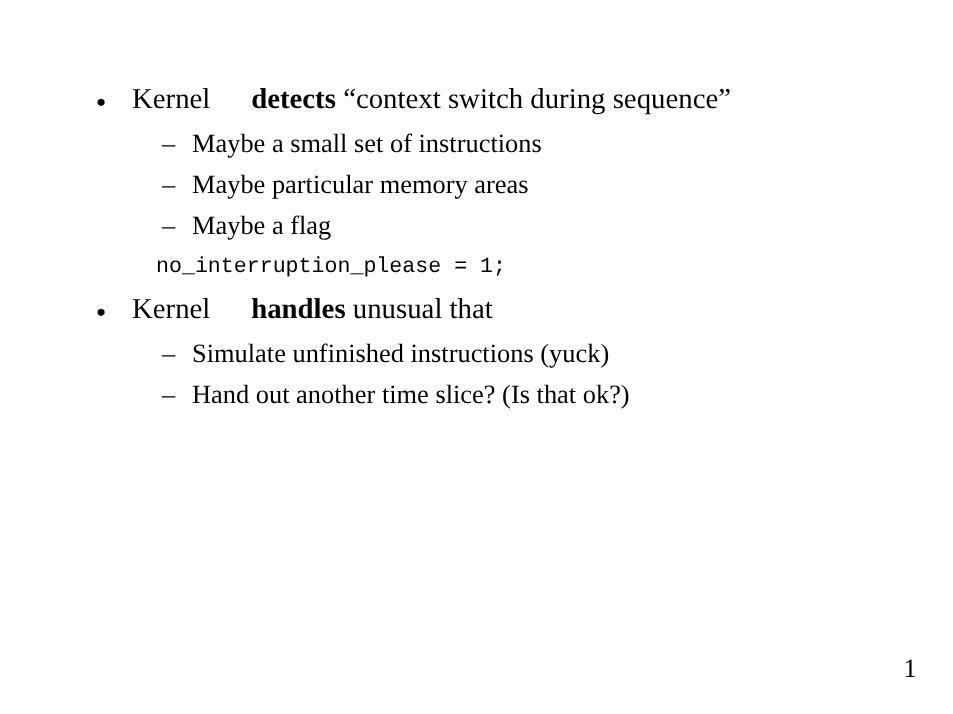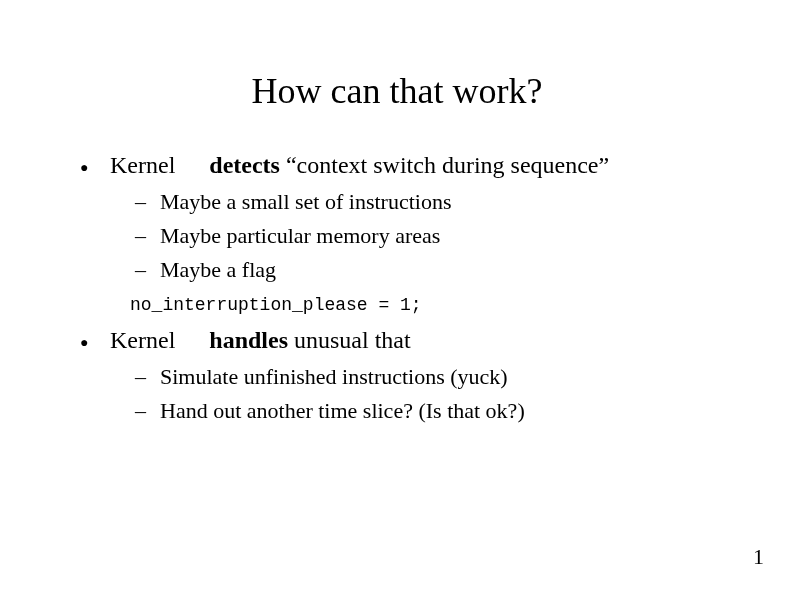--- a/index.html
+++ b/index.html
@@ -75,21 +75,20 @@
       font-size: 22px;
     }
     .bullet-2 {
       margin-top: 8px;
     }
   </style>
 </head>
 <body>
 
 <div class="slide">
-  <h1 class="title">How can that work?</h1>
 
   <ul class="bullet-list">
     <li class="bullet-item">
       <span>Kernel </span><span class="emphasis">detects</span><span> “context switch during sequence”</span>
       <ul class="sub-list">
         <li class="sub-item">Maybe a small set of instructions</li>
         <li class="sub-item">Maybe particular memory areas</li>
         <li class="sub-item">Maybe a flag</li>
       </ul>
     </li>

